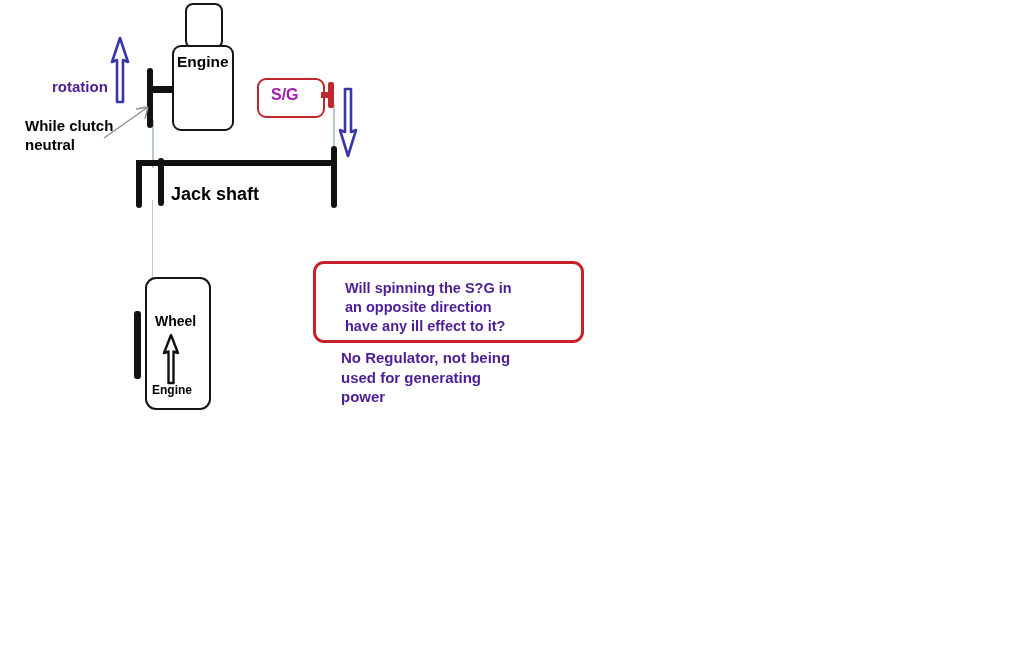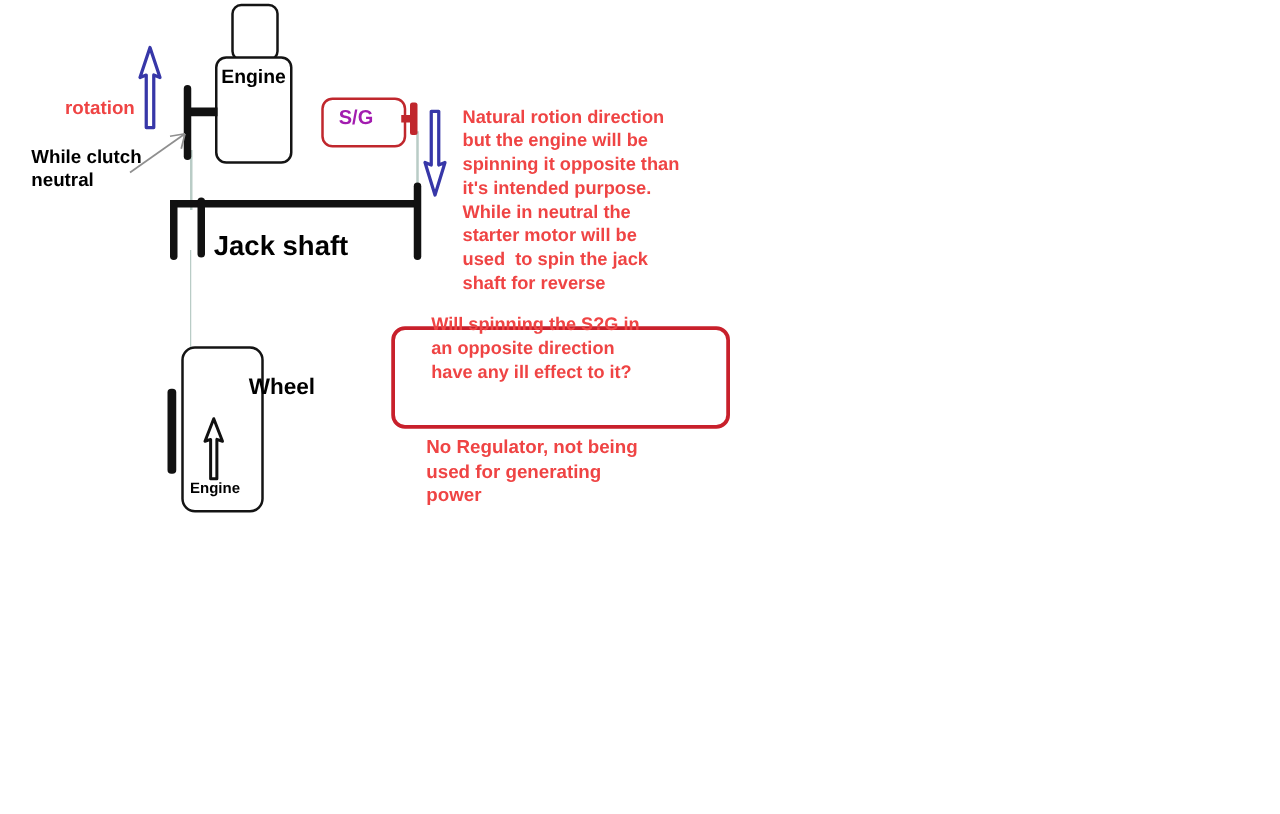--- a/index.html
+++ b/index.html
@@ -19,21 +19,21 @@
 
   
   .label-black {
     color: #000000;
     font-weight: bold;
     font-family: "Liberation Sans", sans-serif;
     white-space: pre;
     line-height: 1.28;
   }
   .label-blue {
-    color: #ef4444;
+    color: #4c1d95;
     font-weight: bold;
     font-family: "Liberation Sans", sans-serif;
     white-space: pre;
     line-height: 1.30;
   }
   .label-red {
     color: #a21caf;
     font-weight: bold;
     font-family: "Liberation Sans", sans-serif;
     white-space: pre;
@@ -60,21 +60,21 @@
   
   .bar { background: #111111; }
 
   .clutch-bar  { left: 147px; top: 68px;  width: 6px;  height: 60px; border-radius: 3px; }
   .engine-shaft{ left: 150px; top: 86px;  width: 24px; height: 7px; }
 
   .jack-bar    { left: 136px; top: 160px; width: 200px; height: 6px; }
   .jack-pulley-a { left: 136px; top: 160px; width: 6px; height: 48px; border-radius: 3px; }
   .jack-pulley-b { left: 158px; top: 158px; width: 6px; height: 48px; border-radius: 3px; }
   .jack-pulley-c { left: 331px; top: 146px; width: 6px; height: 62px; border-radius: 3px; }
-  .jackshaft-text { left: 171px; top: 183px; font-size: 22px; }
+  .jackshaft-text { left: 171px; top: 183px; font-size: 18px; }
 
   .wheel-pulley { left: 134px; top: 311px; width: 7px; height: 68px; border-radius: 3px; }
 
   
   .belt { background: #b9ccc6; }
   .belt-engine { left: 152px; top: 120px; width: 1.6px; height: 48px; }
   .belt-sg     { left: 333px; top: 105px; width: 1.6px; height: 52px; }
   .belt-wheel  { left: 152px; top: 200px; width: 1.4px; height: 200px; }
 
   
@@ -91,31 +91,31 @@
   .sg-shaft { left: 321px; top: 92px; width: 12px; height: 6px; background:#c0272d; }
   .sg-pulley { left: 328px; top: 82px; width: 6px; height: 26px; background:#c0272d; border-radius:2px; }
 
   
   .wheel-box {
     left: 145px; top: 277px; width: 62px; height: 129px;
     border: 2.2px solid #141414;
     border-radius: 11px;
     background: #ffffff;
   }
-  .wheel-text { left: 155px; top: 298px; font-size: 18px; margin-left: 44px; }
+  .wheel-text { left: 155px; top: 313px; font-size: 14px; }
   .forward-text { left: 152px; top: 383px; font-size: 12px; }
 
   
   .q-box {
     left: 313px; top: 261px; width: 265px; height: 76px;
     border: 3.4px solid #c8202b;
     border-radius: 11px;
     background: #ffffff;
   }
-  .q-text { left: 345px; top: 251px; font-size: 14.5px; }
+  .q-text { left: 345px; top: 279px; font-size: 14.5px; }
 
   
   .para-main { left: 370px; top: 85px; font-size: 14.6px; }
   .para-reg  { left: 341px; top: 348px; font-size: 15px; }
 
   
   .rotation-text { left: 52px; top: 77px; font-size: 15px; }
   .slipclutch-text { left: 25px; top: 116px; font-size: 15px; }
 
   svg.abs { overflow: visible; }
@@ -164,28 +164,20 @@
   <div class="abs label-black jackshaft-text">Jack shaft</div>
 
   <div class="abs bar wheel-pulley"></div>
   <div class="abs wheel-box"></div>
   <div class="abs label-black wheel-text">Wheel</div>
   <svg class="abs" style="left:158px; top:333px;" width="26" height="52" viewBox="0 0 26 52">
     <path d="M13 2 L20 20 L15.5 18.5 L15.5 50 L10.5 50 L10.5 18.5 L6 20 Z" fill="#ffffff" stroke="#111111" stroke-width="2.4" stroke-linejoin="round"></path>
   </svg>
   <div class="abs label-black forward-text">Engine</div>
 
-  <div class="abs label-blue para-main">Natural rotion direction
-but the engine will be
-spinning it opposite than
-it's intended purpose.
-While in neutral the
-starter motor will be
-used  to spin the jack
-shaft for reverse</div>
 
   <div class="abs q-box"></div>
   <div class="abs label-blue q-text">Will spinning the S?G in
 an opposite direction
 have any ill effect to it?</div>
 
   <div class="abs label-blue para-reg">No Regulator, not being
 used for generating
 power</div>
 

